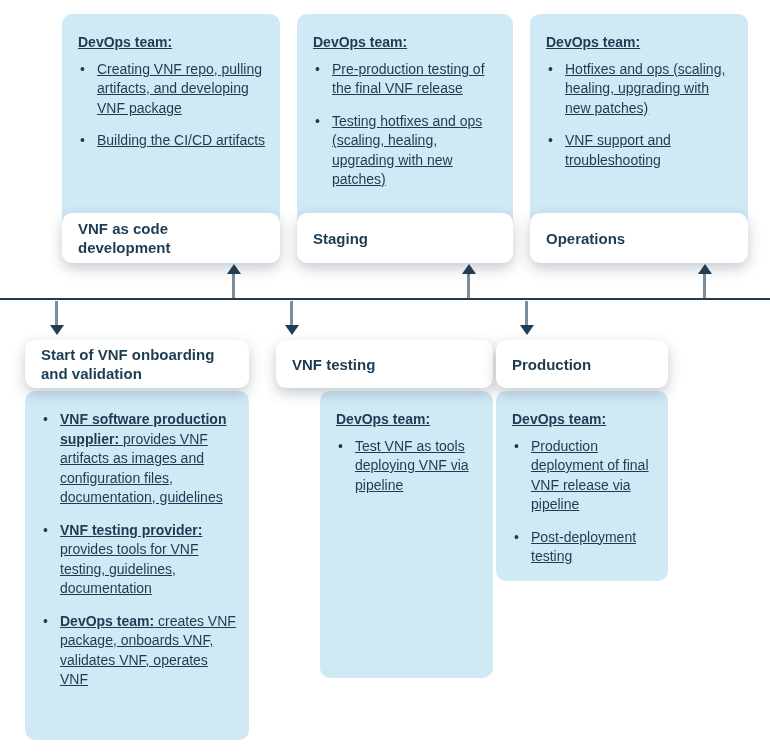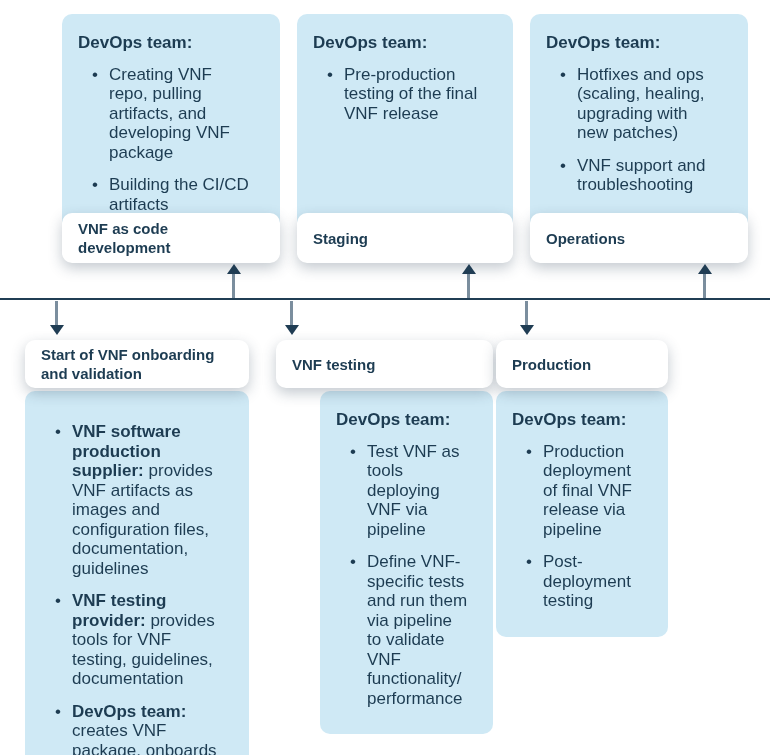--- a/index.html
+++ b/index.html
@@ -42,22 +42,23 @@
   .a3 { left: 285px; }
   .a4 { left: 462px; }
   .a5 { left: 520px; }
   .a6 { left: 698px; }
   
   .card { position: absolute; }
   .blue-box {
     background: var(--card-blue);
     border-radius: 10px;
     padding: 19px 13px 14px 16px;
-    font-size: 17px;
+    font-size: 14px;
     line-height: 19.5px;
+    text-decoration: underline;
   }
   .label-box {
     position: absolute;
     left: 0; right: 0;
     background: var(--label-bg);
     border-radius: 10px;
     box-shadow: 0 5px 14px rgba(40, 62, 84, 0.28);
     padding: 4px 16px;
     display: flex;
     align-items: center;
@@ -73,21 +74,21 @@
   .ct1 { left: 62px;  top: 14px; width: 218px; }
   .ct2 { left: 297px; top: 14px; width: 216px; }
   .ct3 { left: 530px; top: 14px; width: 218px; }
   .cb1 { left: 25px;  top: 340px; width: 224px; }
   .cb2 { left: 276px; top: 340px; width: 217px; padding-left: 44px; }
   .cb3 { left: 496px; top: 340px; width: 172px; }
   .cb1 .blue-box { min-height: 349px; }
   .cb2 .blue-box { min-height: 287px; }
   .cb3 .blue-box { min-height: 184px; }
   .hdr { font-weight: bold; margin: 0 0 7px 0; }
-  ul.bullets { list-style: none; margin: 12px; padding: 0; }
+  ul.bullets { list-style: none; margin: 0; padding: 0; }
   ul.bullets li {
     position: relative;
     padding-left: 19px;
     margin-bottom: 13px;
     overflow-wrap: break-word;
   }
   ul.bullets li:last-child { margin-bottom: 0; }
   ul.bullets li::before {
     content: "\2022";
     position: absolute;
@@ -137,20 +138,21 @@
     <div class="label-box">
       <span>VNF as code development</span>
     </div>
   </div>
 
   <div class="card card-top ct2">
     <div class="blue-box">
         <div class="hdr">DevOps team:</div>
         <ul class="bullets">
           <li>Pre-production testing of the final VNF release</li>
+          <li>Testing hotfixes and ops (scaling, healing, upgrading with new patches)</li>
         </ul>
       </div>
     <div class="label-box">
       <span>Staging</span>
     </div>
   </div>
 
   <div class="card card-top ct3">
     <div class="blue-box">
         <div class="hdr">DevOps team:</div>
@@ -178,21 +180,20 @@
   </div>
 
   <div class="card card-bottom cb2">
     <div class="label-box">
       <span>VNF testing</span>
     </div>
     <div class="blue-box">
         <div class="hdr">DevOps team:</div>
         <ul class="bullets">
           <li>Test VNF as tools deploying VNF via pipeline</li>
-          <li>Define VNF-specific tests and run them via pipeline to validate VNF functionality/performance</li>
         </ul>
       </div>
   </div>
 
   <div class="card card-bottom cb3">
     <div class="label-box">
       <span>Production</span>
     </div>
     <div class="blue-box">
         <div class="hdr">DevOps team:</div>

